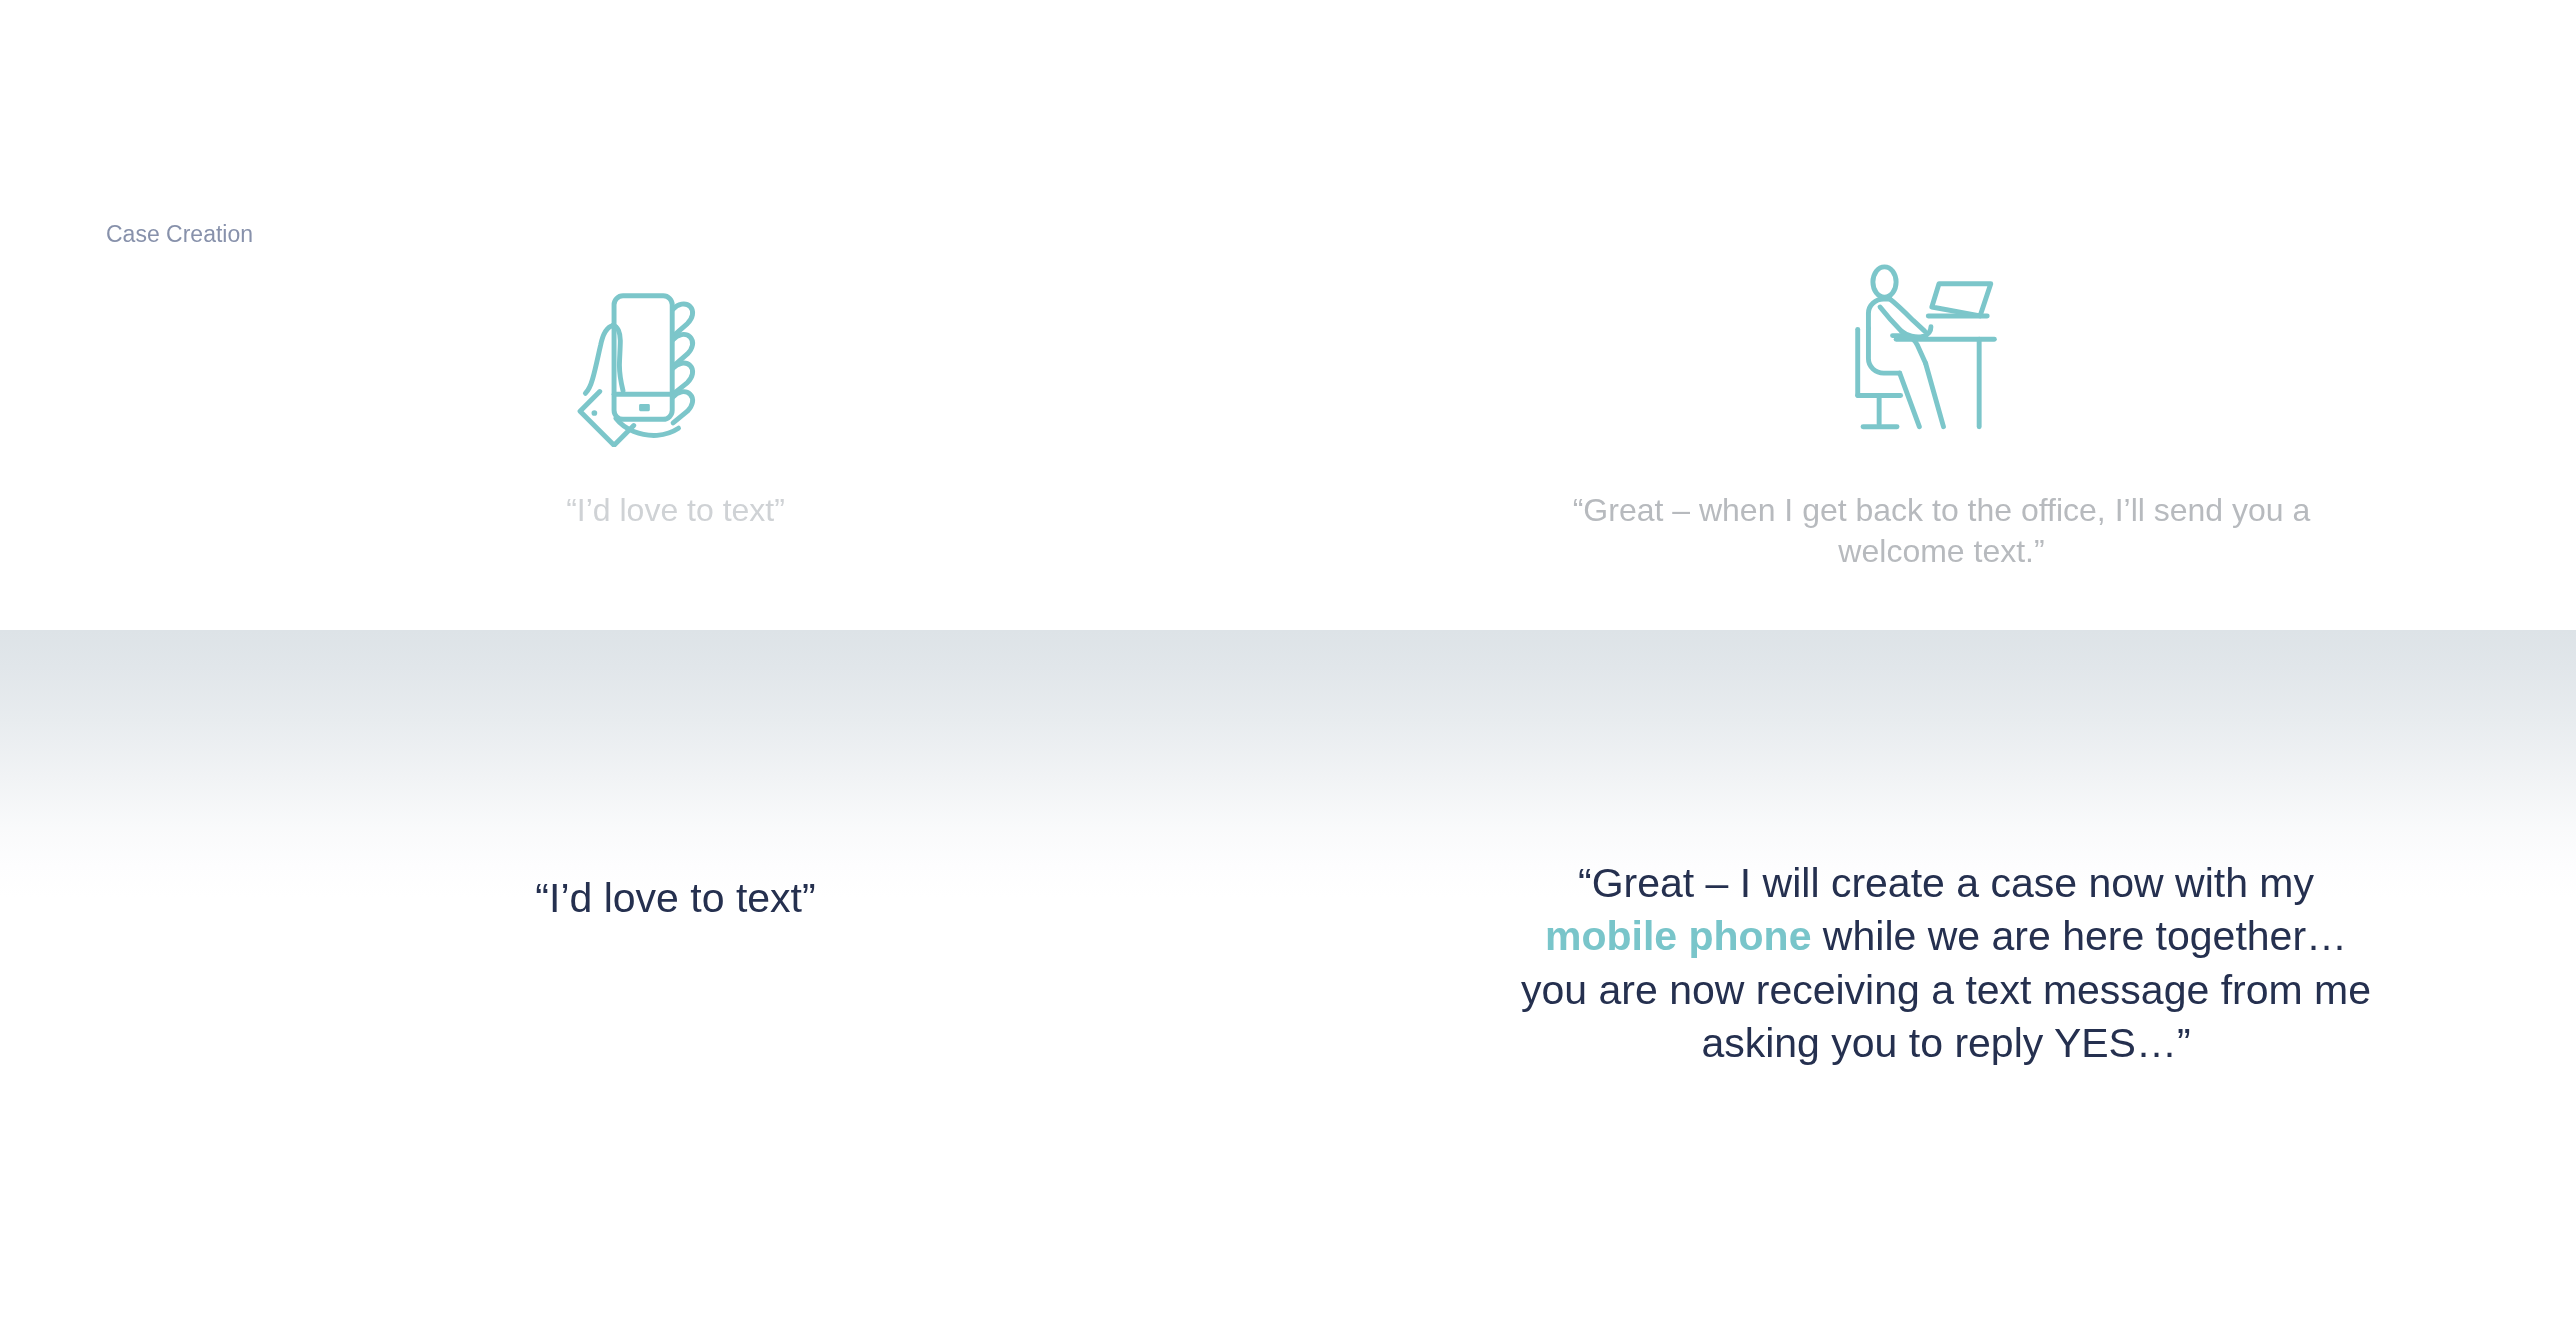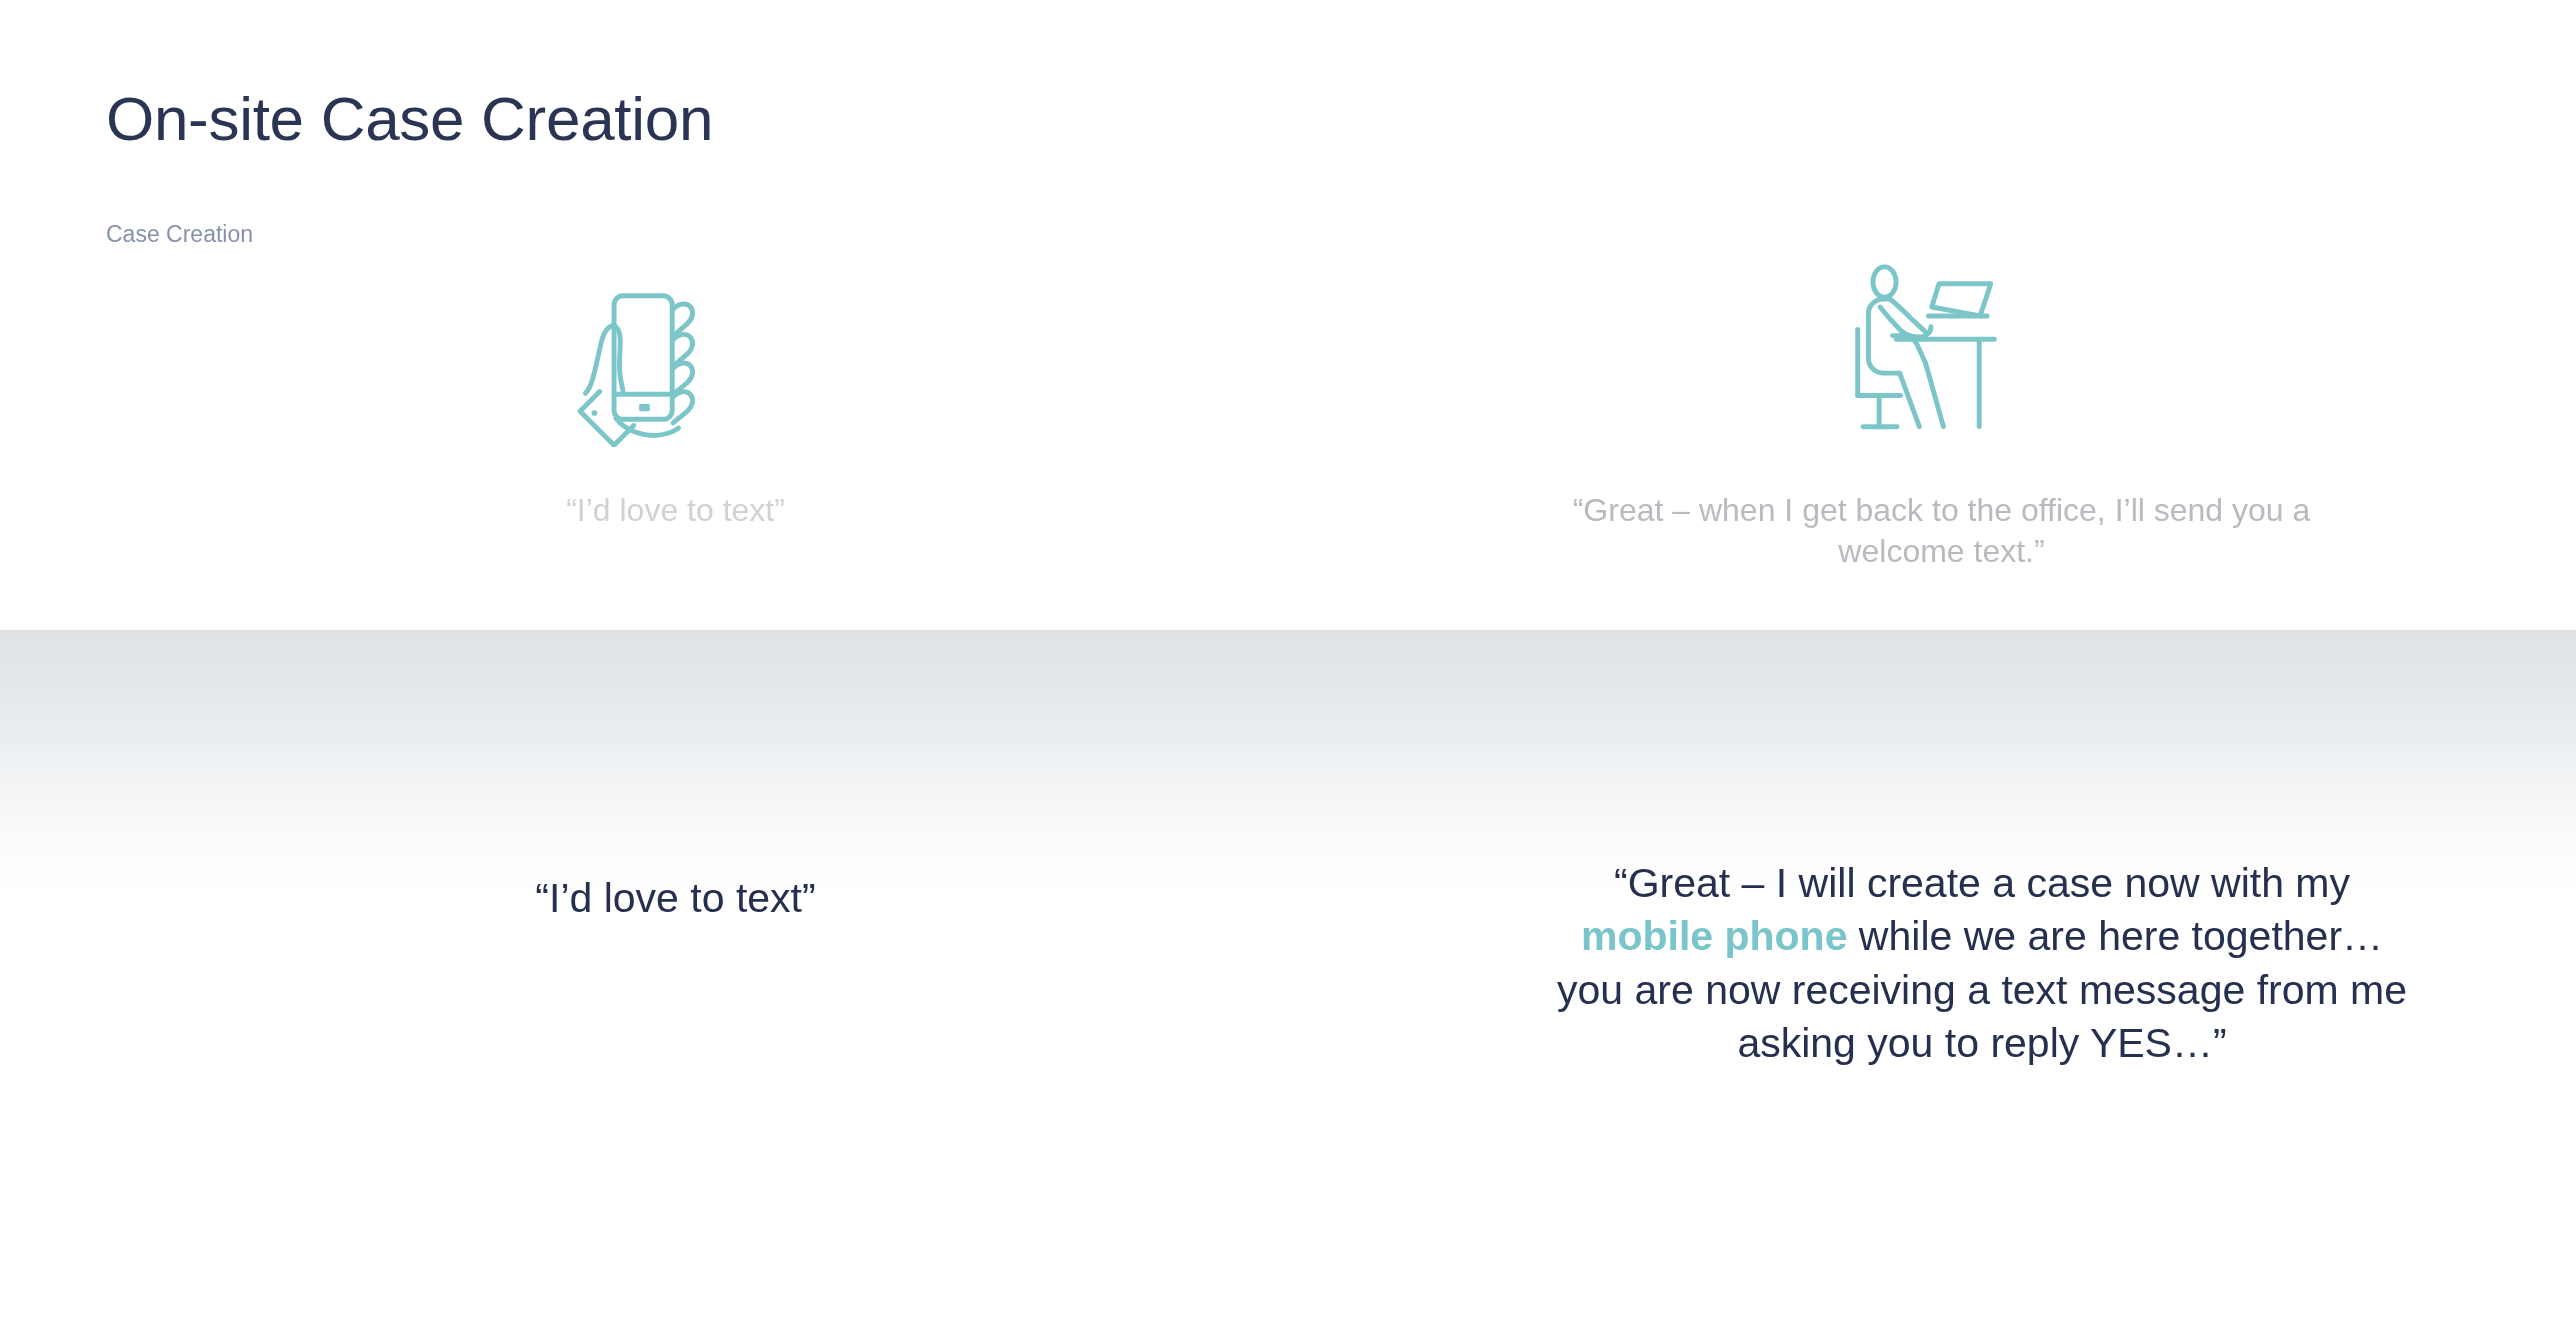--- a/index.html
+++ b/index.html
@@ -115,35 +115,33 @@
   }
   .statement-left {
     left: 407px;
     top: 872px;
     width: 537px;
   }
   .statement-right {
     left: 1521px;
     top: 857px;
     width: 850px;
-    margin-left: 36px;
   }
   .hl {
     color: #79c5ca;
     font-weight: bold;
   }
 </style>
 </head>
 <body>
 
 <div id="slide">
 
   <div class="gradient-band"></div>
 
-  <div class="title">On-site Case Creation</div>
   <div class="subtitle">Case Creation</div>
 
   <div class="icon-phone">
     <svg viewBox="0 0 190 190" fill="none" stroke="#7cc6ca" stroke-width="5.5" stroke-linecap="round" stroke-linejoin="round">
 
       <path d="M57 21 h45 a10 10 0 0 1 10 10 v118 a10 10 0 0 1 -10 10 h-45 a10 10 0 0 1 -10 -10 v-118 a10 10 0 0 1 10 -10 z"></path>
 
       <path d="M47 131 h65"></path>
 
       <rect x="75" y="142" width="12" height="8" rx="1.5" fill="#7cc6ca" stroke="none"></rect>

